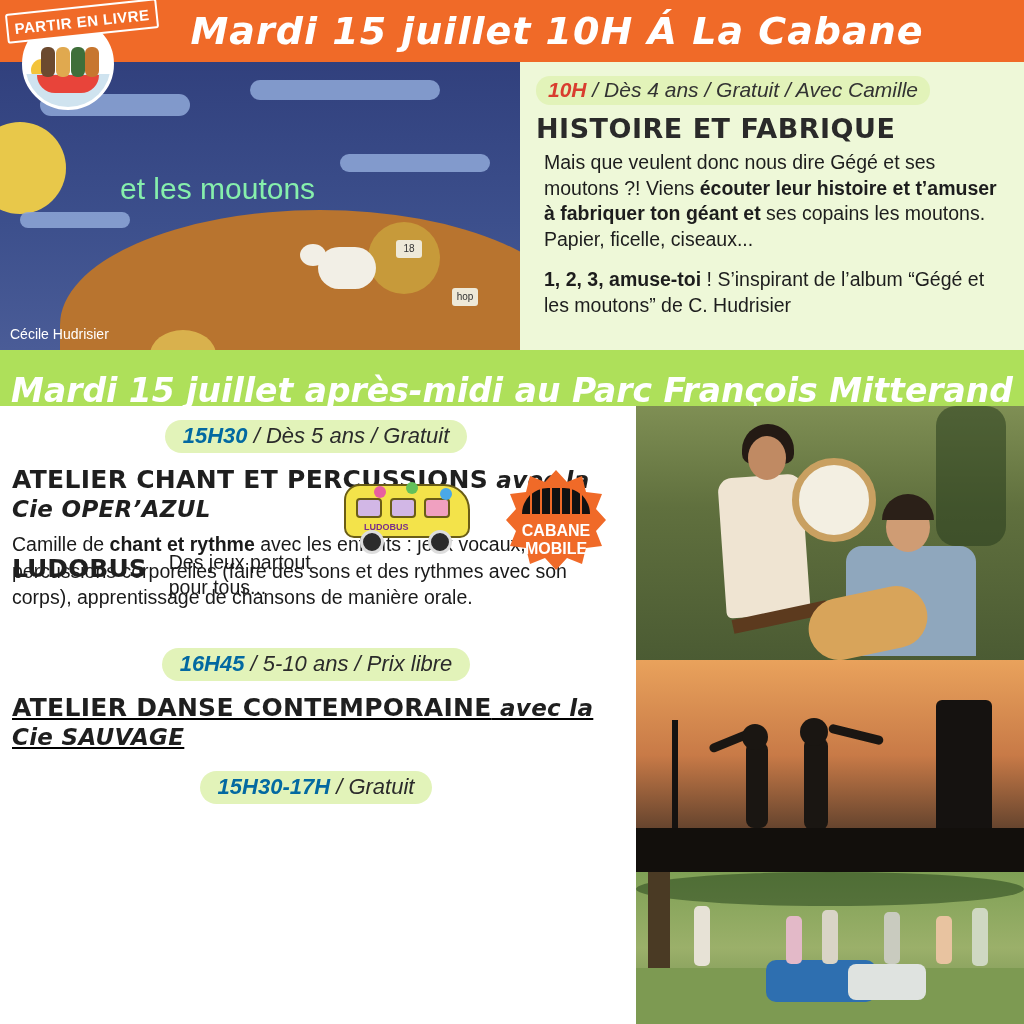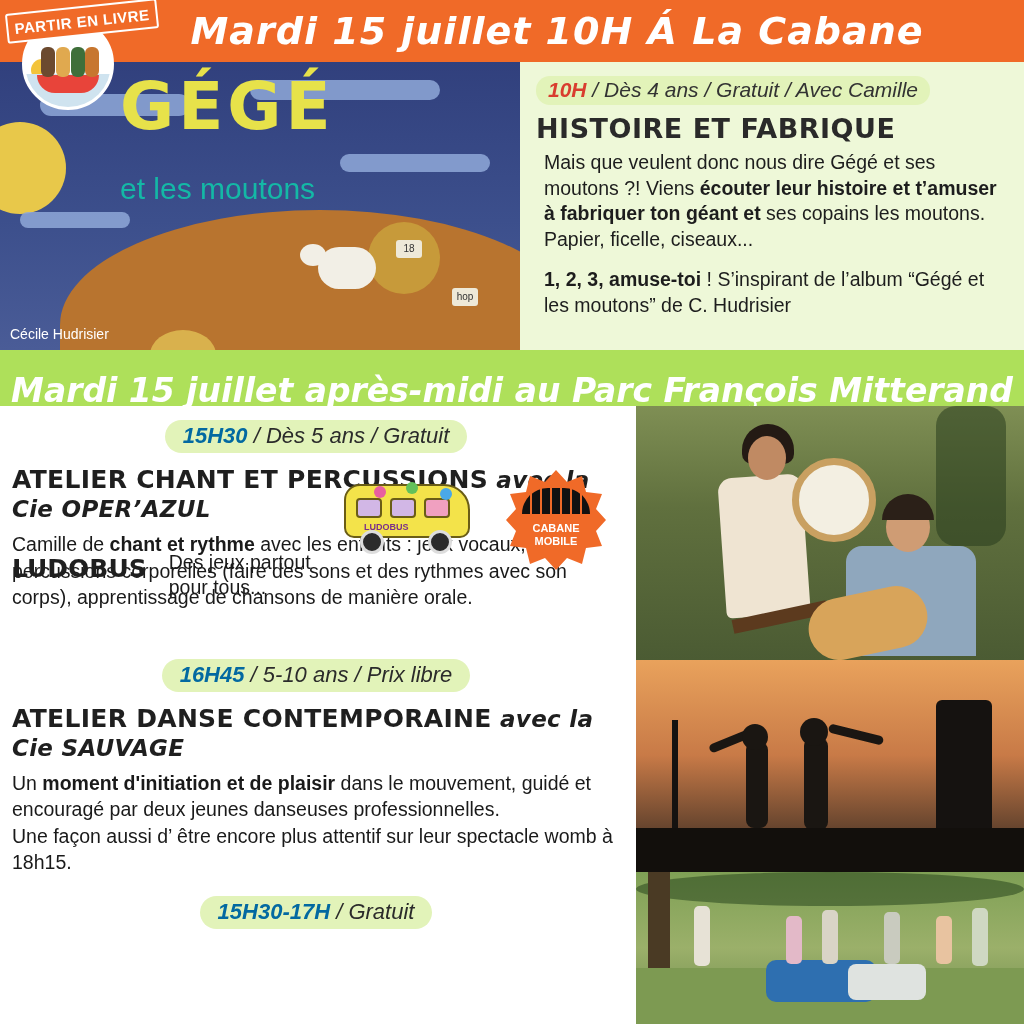--- a/index.html
+++ b/index.html
@@ -94,21 +94,21 @@
     position:absolute; left:60px; bottom:-90px; width:520px; height:230px;
     background:#b8742f; border-radius:50% 50% 0 0;
   }
   .bc-title {
     position:absolute; left:120px; top:6px; width:400px;
     color:#e7e24a; font-size:66px; font-weight:bold; letter-spacing:4px;
     font-family:"DejaVu Sans", sans-serif;
   }
   .bc-sub {
     position:absolute; left:120px; top:110px;
-    color:#14b8a6; font-size:30px; font-family:"Liberation Sans", sans-serif;
+    color:#86efac; font-size:30px; font-family:"Liberation Sans", sans-serif;
   }
   .bc-author {
     position:absolute; left:10px; bottom:8px;
     color:#ffffff; font-size:14px;
   }
   .bc-sheep {
     position:absolute; left:318px; top:185px; width:58px; height:42px;
     background:#f2efe6; border-radius:26px;
   }
   .bc-sheep-head {
@@ -249,21 +249,21 @@
   }
   .cab-roof {
     position:absolute; left:16px; top:18px; width:68px; height:26px;
     background:#111; border-radius:34px 34px 0 0;
   }
   .cab-roof i {
     position:absolute; top:0; width:2px; height:26px; background:#f06a28;
   }
   .cab-text {
     position:absolute; left:0; top:52px; width:100px; text-align:center;
-    color:#ffffff; font-size:11px; font-weight:bold; line-height:1.15;
+    color:#ffffff; font-size:16px; font-weight:bold; line-height:1.15;
   }
 
   
   .photos { position:absolute; left:636px; top:406px; width:388px; height:618px; }
   .photo { position:absolute; left:0; width:388px; overflow:hidden; }
   .p1 { top:0; height:254px; background:linear-gradient(180deg,#7f8f54 0%,#60703e 40%,#4b5b33 100%); }
   .p2 { top:254px; height:212px; background:linear-gradient(180deg,#e9a25c 0%,#c87a47 45%,#2b241f 100%); }
   .p3 { top:466px; height:152px; background:linear-gradient(180deg,#7fa055 0%,#9bb06a 50%,#6d8a4a 100%); }
 
   .ph-figure { position:absolute; background:#2d2a26; }
@@ -337,21 +337,20 @@
   <div class="bc-cloud c3"></div>
   <div class="bc-cloud c4"></div>
   <div class="bc-hill"></div>
   <div class="bc-wool"></div>
   <div class="bc-sheep"></div>
   <div class="bc-sheep-head"></div>
   <div class="bc-wool2"></div>
   <div class="bc-tag" style="left:396px; top:178px;">18</div>
   <div class="bc-tag" style="left:452px; top:226px;">hop</div>
 
-  <div class="bc-title">GÉGÉ</div>
   <div class="bc-sub">et les moutons</div>
   <div class="bc-author">Cécile Hudrisier</div>
 </div>
 
 <div class="morning-panel">
   <div class="pill-line">
     <span class="time">10H</span><span class="meta"> / Dès 4 ans / Gratuit / Avec Camille</span>
   </div>
   <div class="morning-title">HISTOIRE ET FABRIQUE</div>
   <div class="morning-body">
@@ -375,30 +374,26 @@
       <span class="time">15H30</span><span class="meta"> / Dès 5 ans / Gratuit</span>
     </div>
     <div class="act-title" style="text-align:left;">
       <span>ATELIER CHANT ET PERCUSSIONS</span><span class="cie"> avec la Cie OPER’AZUL</span>
     </div>
     <div class="act-body" style="text-align:left;">
       <span>Camille de </span><b>chant et rythme</b><span> avec les enfants : jeux vocaux, percussions corporelles (faire des sons et des rythmes avec son corps), apprentissage de chansons de manière orale.</span>
     </div>
   </div>
 
-  <div class="section center-blob" style="margin-top:48px;">
+  <div class="section center-blob" style="margin-top:37px;text-decoration:underline;">
     <div class="blob">
       <span class="time">16H45</span><span class="meta"> / 5-10 ans / Prix libre</span>
     </div>
     <div class="act-title" style="text-align:left;">
       <span>ATELIER DANSE CONTEMPORAINE</span><span class="cie"> avec la Cie SAUVAGE</span>
-    </div>
-    <div class="act-body" style="text-align:left;">
-      <span>Un </span><b>moment d'initiation et de plaisir</b><span> dans le mouvement, guidé et encouragé par deux jeunes danseuses professionnelles.</span>
-      <div>Une façon aussi d’ être encore plus attentif sur leur spectacle womb à 18h15.</div>
     </div>
   </div>
 
   <div class="center-blob" style="margin-top:20px;">
     <div class="blob">
       <span class="time">15H30-17H</span><span class="meta"> / Gratuit</span>
     </div>
   </div>
 </div>
 

